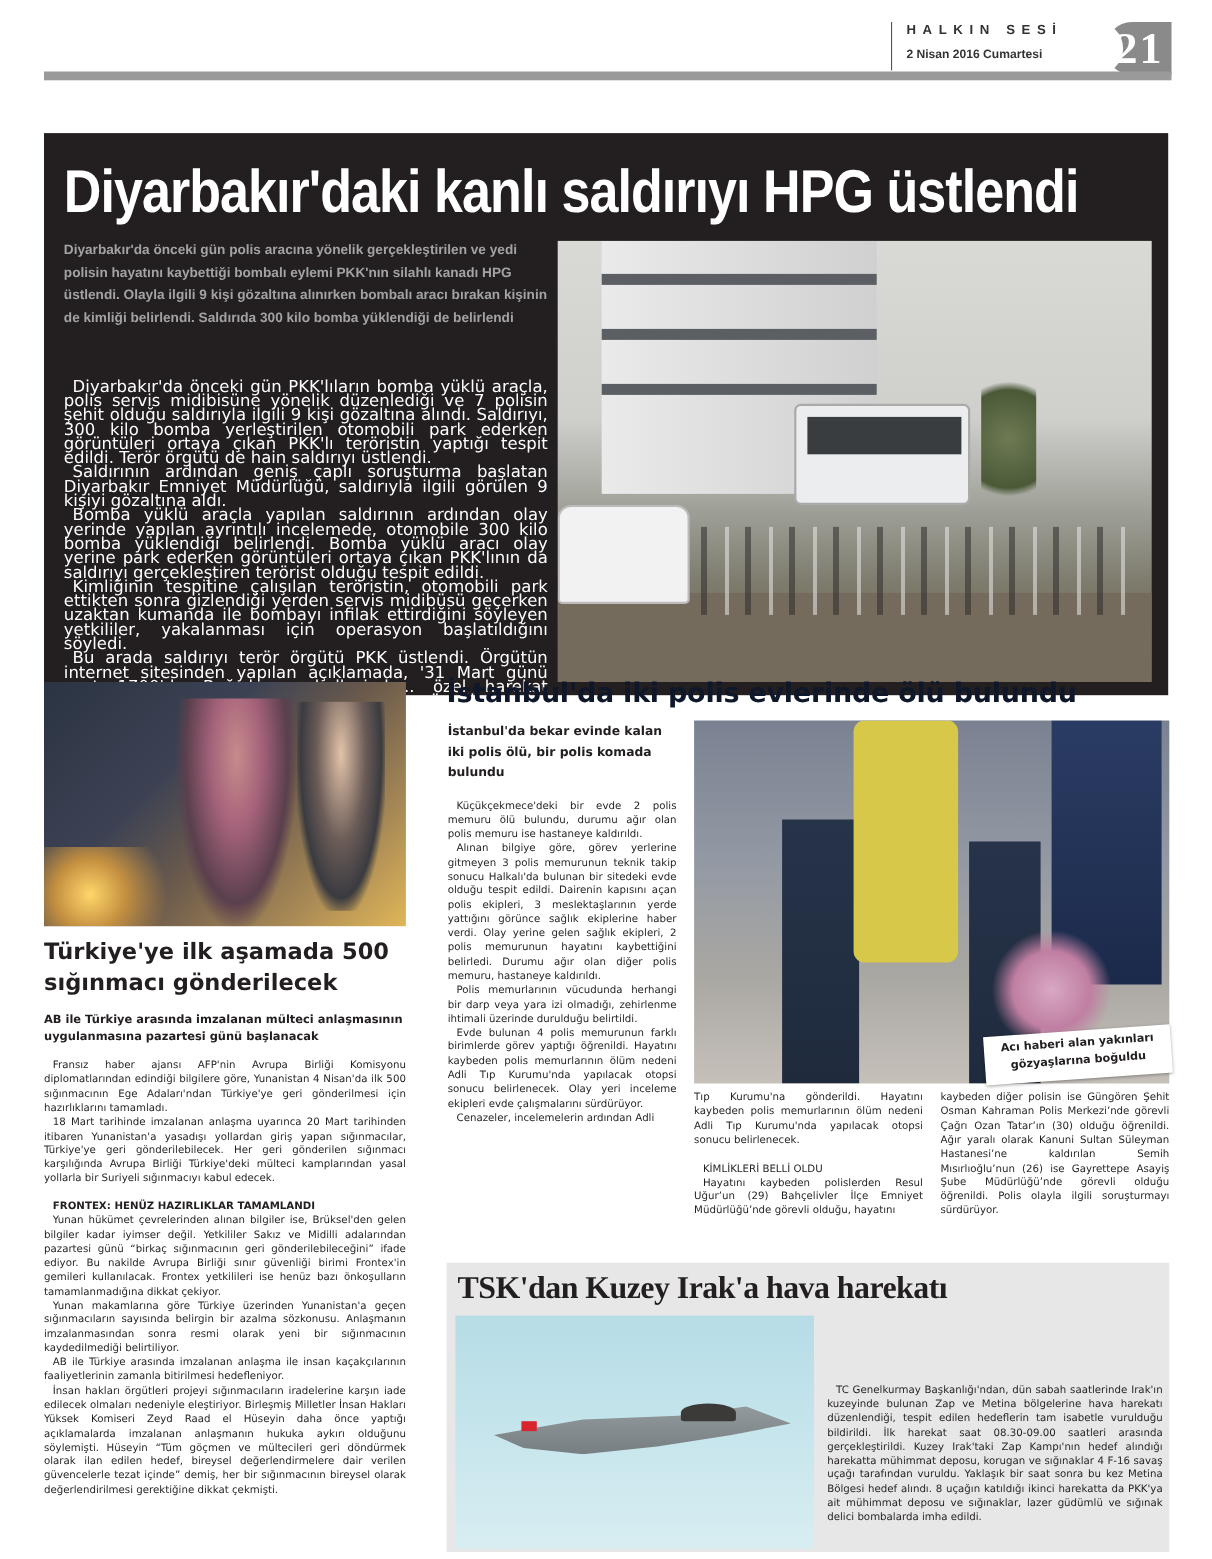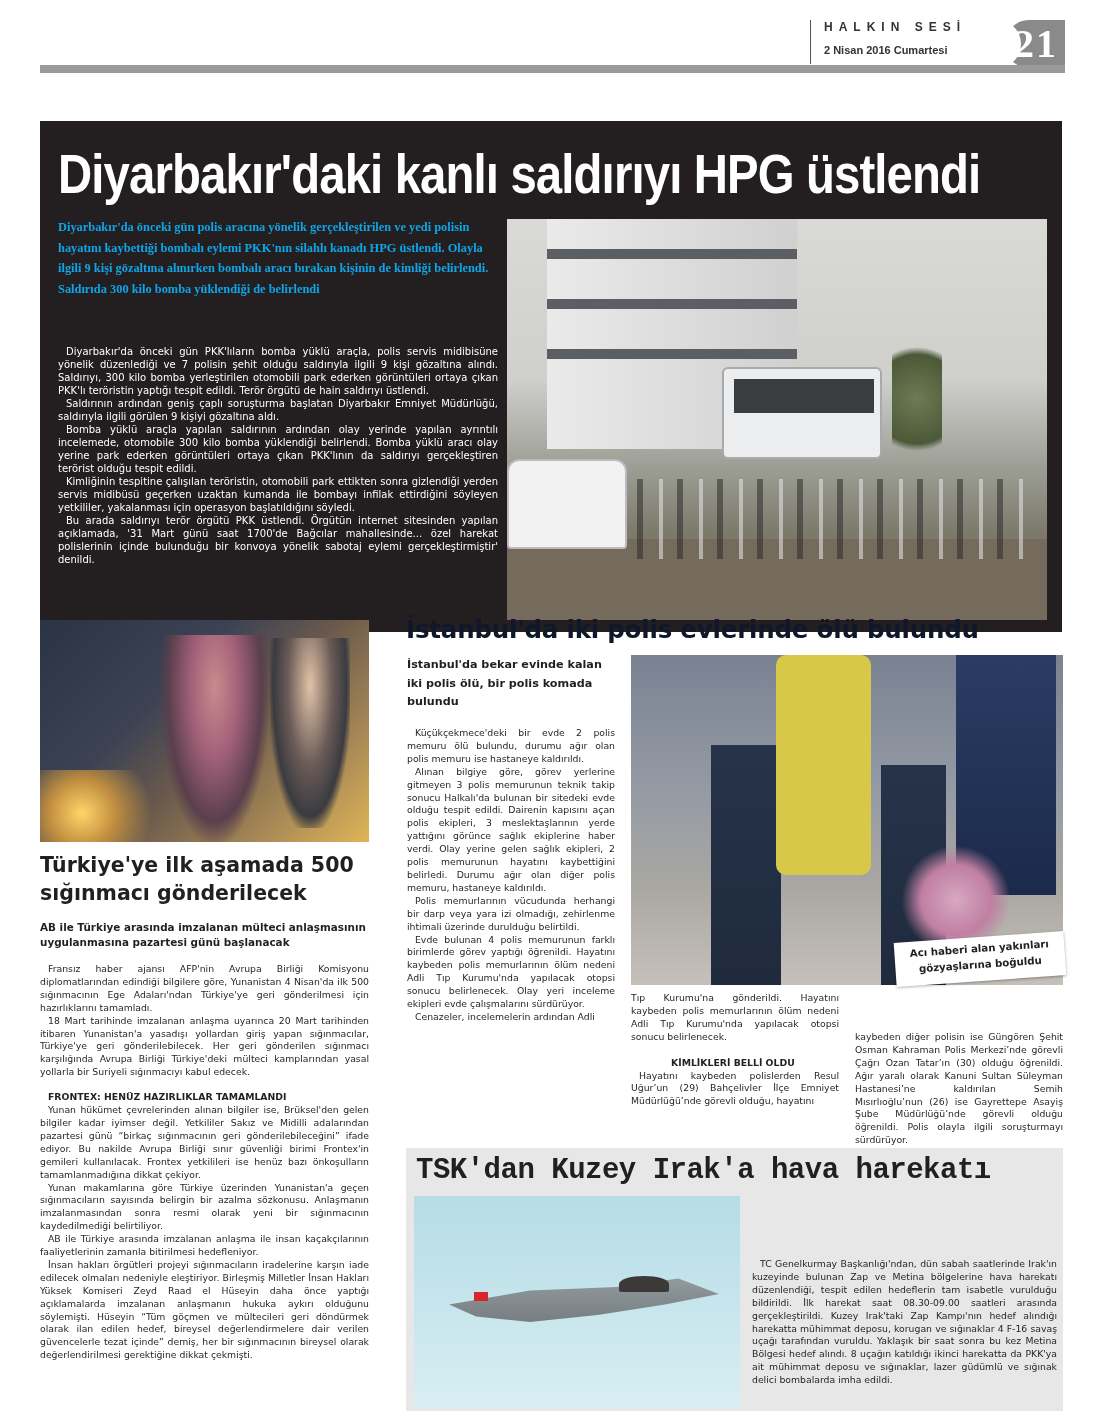--- a/index.html
+++ b/index.html
@@ -12,22 +12,22 @@
   .mast-name { position:absolute; left:14px; top:2px; font-family:"Liberation Sans", sans-serif; font-weight:bold; font-size:12px; letter-spacing:6px; color:#333; }
   .mast-date { position:absolute; left:14px; top:26px; font-family:"Liberation Sans", sans-serif; font-weight:bold; font-size:11px; color:#333; }
   .page-tab { position:absolute; left:1005px; top:20px; width:60px; height:48px; background:#8a8a8a; border-radius:24px 0 0 24px; }
   .page-tab-cut { position:absolute; left:975px; top:20px; width:46px; height:48px; background:#fff; border-radius:0 24px 24px 0; }
   .page-num { position:absolute; left:1014px; top:20px; font-family:Liberation Serif, serif; font-weight:bold; font-size:40px; color:#fff; letter-spacing:2px; line-height:48px;text-align:right; }
   .top-rule { position:absolute; left:40px; top:65px; width:1025px; height:8px; background:#9a9a9a; }
 
   
   .hero { position:absolute; left:40px; top:73px; width:1022px; height:511px; background:#231f20;margin-top:48px; }
   .hero-title { position:absolute; left:18px; top:12px; width:990px; font-family:"Liberation Sans", sans-serif; font-weight:bold; font-size:55px; color:#fff; letter-spacing:-1px; transform:scaleX(0.86); transform-origin:left; white-space:nowrap; line-height:82px; }
-  .hero-lead { position:absolute; left:18px; top:96px; width:440px; font-family:Liberation Serif, serif; font-weight:bold; font-size:12.4px; line-height:20.5px; color:#0ea5e9; }
-  .hero-body { position:absolute; left:18px; top:224px; width:440px; font-family:"DejaVu Sans", sans-serif; font-size:10px; line-height:13px; color:#fff; text-align:justify; }
+  .hero-lead { position:absolute; left:18px; top:96px; width:440px; font-family:Liberation Sans, sans-serif; font-weight:bold; font-size:12.4px; line-height:20.5px; color:#a3a3a3; }
+  .hero-body { position:absolute; left:18px; top:224px; width:440px; font-family:"DejaVu Sans", sans-serif; font-size:15px; line-height:13px; color:#fff; text-align:justify; }
   .hero-body p { text-indent:8px; }
   .hero-photo { position:absolute; left:467px; top:98px; width:540px; height:401px; overflow:hidden;
     background:linear-gradient(180deg,#d9d9d6 0%,#cfcfcc 40%,#9c9e95 62%,#7d7a6c 78%,#6e6658 100%); }
   .hp-building { position:absolute; left:40px; top:0; width:250px; height:230px; background:linear-gradient(90deg,#eaeaea,#cfd0cf); }
   .hp-building .win { position:absolute; left:0; width:250px; height:10px; background:#5b5f63; }
   .hp-bus { position:absolute; left:215px; top:148px; width:160px; height:92px; background:#ecedef; border-radius:6px; border:2px solid #aaa; }
   .hp-bus-window { position:absolute; left:10px; top:10px; width:140px; height:34px; background:#3a3d40; }
   .hp-tree { position:absolute; left:385px; top:110px; width:50px; height:140px; background:radial-gradient(circle,#6d7a53 0%,#4b5938 60%,transparent 70%); }
   .hp-car { position:absolute; left:0; top:240px; width:120px; height:90px; background:#f2f2f2; border-radius:12px 12px 4px 4px; border:2px solid #bbb; }
   .hp-ground { position:absolute; left:0; top:320px; width:540px; height:81px; background:#756b5d; }
@@ -53,27 +53,27 @@
   .ist-photo { position:absolute; left:631px; top:655px; width:432px; height:330px; overflow:hidden;
     background:linear-gradient(180deg,#7a8292 0%,#949aa4 40%,#a9a7a2 70%,#c6c0ba 100%); }
   .ist-vest { position:absolute; left:145px; top:0; width:95px; height:220px; background:#d7c84a; border-radius:10px; }
   .ist-officer1 { position:absolute; left:80px; top:90px; width:70px; height:240px; background:linear-gradient(180deg,#263349,#1f2a3d); }
   .ist-officer2 { position:absolute; left:250px; top:110px; width:65px; height:220px; background:linear-gradient(180deg,#263349,#1f2a3d); }
   .ist-medic { position:absolute; left:325px; top:0; width:100px; height:240px; background:linear-gradient(180deg,#2b3c64,#1b2a4a); }
   .ist-woman { position:absolute; left:270px; top:190px; width:110px; height:110px; background:radial-gradient(ellipse,#d8a8c2 0%,#c07fa2 45%,transparent 70%); }
   .ist-caption-box { position:absolute; left:895px; top:937px; width:170px; height:44px; background:#fff; transform:rotate(-4deg); box-shadow:0 1px 3px rgba(0,0,0,.35); }
   .ist-caption { position:absolute; left:0; top:4px; width:170px; text-align:center; font-weight:bold; font-size:10.2px; line-height:16px; color:#231f20; }
   .ist-col2 { position:absolute; left:631px; top:992px; width:208px; font-size:9.3px; line-height:12.9px; text-align:justify; }
-  .ist-col3 { position:absolute; left:855px; top:992px; width:208px; font-size:9.3px; line-height:12.9px; text-align:justify;margin-top:39px; }
-  .ist-sub { font-weight:bold; margin-top:13px; text-indent:8px;margin-left:32px; }
+  .ist-col3 { position:absolute; left:855px; top:992px; width:208px; font-size:9.3px; line-height:12.9px; text-align:justify; }
+  .ist-sub { font-weight:normal; margin-top:13px; text-indent:8px; }
   .ist-col2 p.ind { text-indent:8px; }
 
   
   .tsk-box { position:absolute; left:406px; top:1148px; width:657px; height:263px; background:#e8e7e7; }
-  .tsk-title { position:absolute; left:10px; top:2px; font-family:Liberation Mono, monospace; font-weight:bold; font-size:29px; line-height:42px; color:#231f20; white-space:nowrap; letter-spacing:-0.5px; }
+  .tsk-title { position:absolute; left:10px; top:2px; font-family:Liberation Serif, serif; font-weight:bold; font-size:29px; line-height:42px; color:#231f20; white-space:nowrap; letter-spacing:-0.5px; }
   .tsk-photo { position:absolute; left:8px; top:48px; width:326px; height:212px; overflow:hidden;
     background:linear-gradient(180deg,#b6dce6 0%,#c6e5ec 50%,#d8eef2 100%); }
   .tsk-jet { position:absolute; left:35px; top:70px; width:270px; height:70px; background:linear-gradient(180deg,#9aa2a6,#6e7579); clip-path:polygon(0 55%,30% 35%,62% 30%,85% 18%,100% 40%,80% 55%,55% 70%,30% 80%,10% 72%); }
   .tsk-canopy { position:absolute; left:205px; top:80px; width:50px; height:16px; background:#3b3a38; border-radius:50% 50% 10% 10%; }
   .tsk-flag { position:absolute; left:60px; top:96px; width:14px; height:9px; background:#d7262d; }
   .tsk-lead { position:absolute; left:346px; top:44px; width:305px; font-weight:bold; font-size:11.2px; line-height:18.5px; }
   .tsk-body { position:absolute; left:346px; top:110px; width:305px; font-size:9.3px; line-height:12.9px; text-align:justify; }
   .tsk-body p { text-indent:8px; }
 </style>
 </head>

